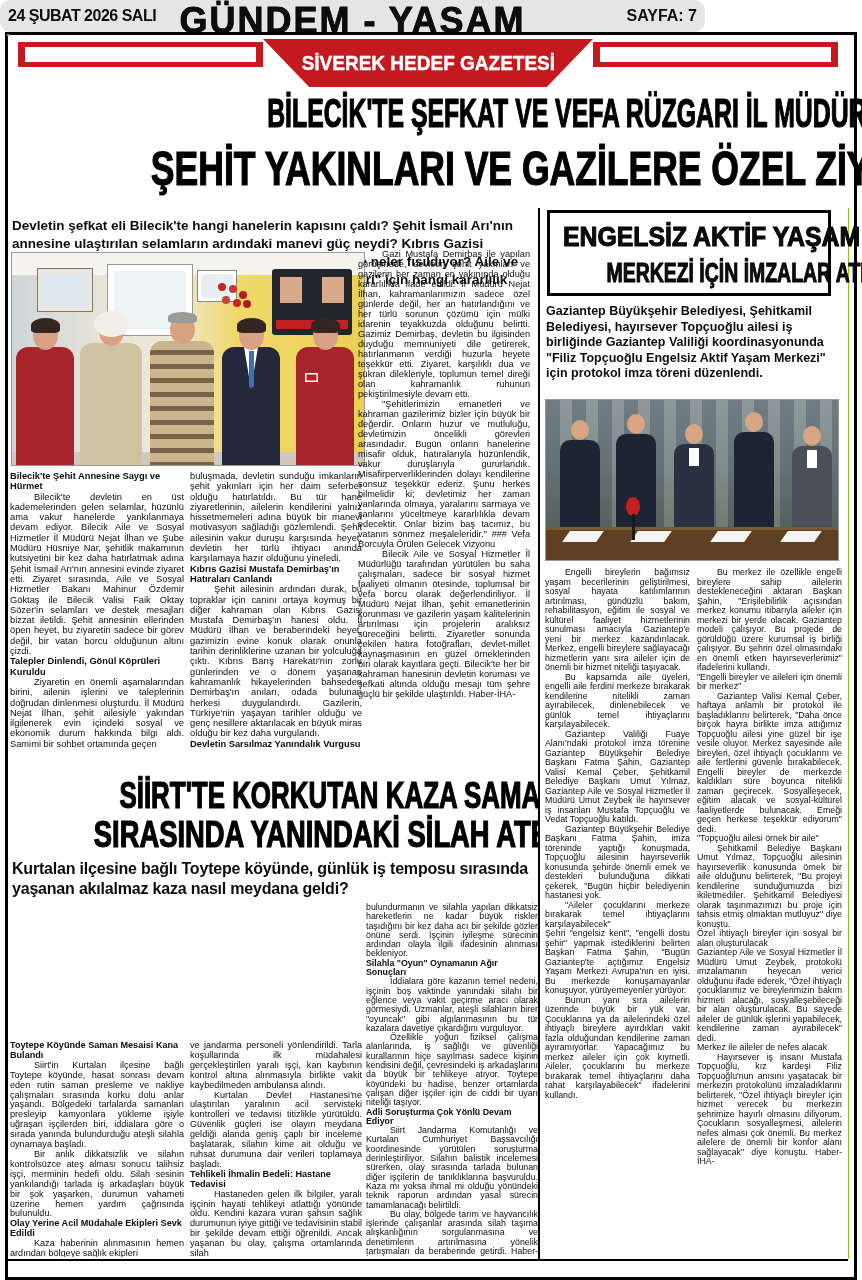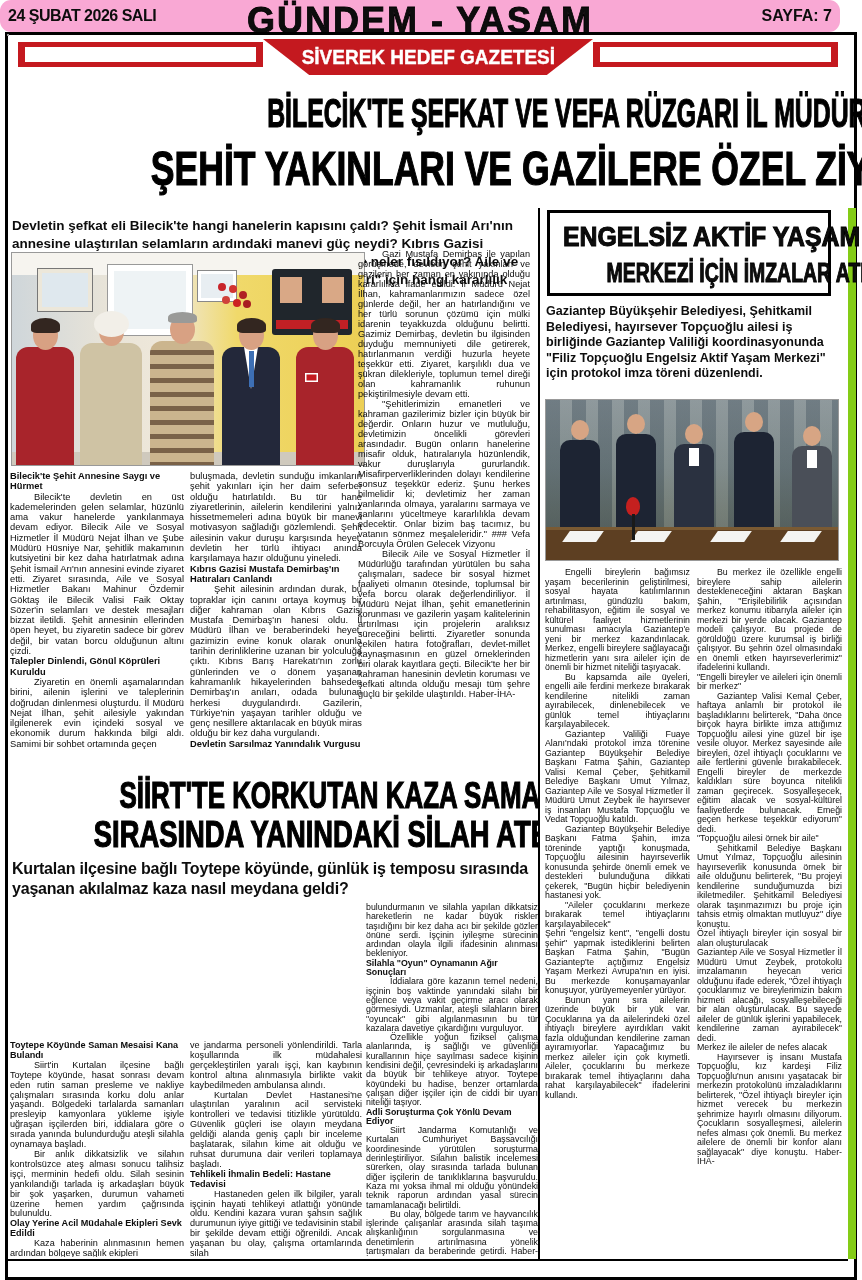--- a/index.html
+++ b/index.html
@@ -1,35 +1,35 @@
 <!DOCTYPE html>
 <html><head>
 <meta charset="utf-8">
 <style>
   :root{--red:#c4191f;--ink:#0d0d0d;}
   html,body{margin:0;padding:0;}
   body{width:862px;height:1280px;background:#fff;color:var(--ink);
        font-family:"Liberation Sans",sans-serif;position:relative;overflow:hidden;}
 
   
-  .topbar{position:absolute;left:0;top:0;width:840px;height:32px;background:#f9a8d4;border-radius:11px;}
+  .topbar{position:absolute;left:0;top:0;width:705px;height:32px;background:#e5e5e5;border-radius:11px;}
   .date{position:absolute;left:8px;top:7px;font-weight:bold;font-size:16px;letter-spacing:-.5px;}
   .section{position:absolute;left:0;right:0;top:0;text-align:center;font-size:36px;font-weight:bold;
            letter-spacing:2px;-webkit-text-stroke:.8px #000;}
   .pageno{position:absolute;right:8px;top:7px;font-weight:bold;font-size:16px;}
 
   
   .pagebox{position:absolute;left:5px;top:32px;width:846px;height:1242px;border:3px solid #000;background:#fff;}
   .botrule{position:absolute;left:0;top:1224px;width:840px;height:2px;background:#000;}
 
   
   .banner{position:absolute;left:10px;top:4px;width:820px;height:46px;display:flex;align-items:flex-start;}
   .band{flex:1;height:25px;background:var(--red);position:relative;margin-top:3px;}
   .band::after{content:"";position:absolute;left:7px;right:7px;top:5px;bottom:5px;background:#fff;}
-  .tab{width:330px;height:36px;background:var(--red);clip-path:polygon(0 0,100% 0,86% 100%,14% 100%);
+  .tab{width:330px;height:48px;background:var(--red);clip-path:polygon(0 0,100% 0,86% 100%,14% 100%);
        display:flex;align-items:center;justify-content:center;text-align:center;}
   .tabtxt{color:#fff;font-weight:bold;font-size:20px;white-space:nowrap;transform:scaleX(.95);
           -webkit-text-stroke:.4px #fff;}
 
   
   .hl{position:absolute;left:0;width:840px;text-align:center;font-weight:bold;color:#000;
       -webkit-text-stroke:1.2px #000;}
   .cond{display:inline-block;white-space:nowrap;transform:scaleX(var(--sx,1));transform-origin:50% 50%;}
   #h1a{top:54px;font-size:40px;line-height:48px;}
   #h1b{top:106px;font-size:48px;line-height:56px;}
@@ -46,21 +46,21 @@
   .blk-pi{text-indent:24px;}
   #a1c1{left:2px;top:436px;width:174px;height:306px;font-size:9.3px;line-height:10.3px;}
   #a1c2{left:182px;top:436px;width:172px;height:306px;font-size:9.3px;line-height:10.3px;}
   #a1c3{left:350px;top:214px;width:172px;height:530px;font-size:9.2px;line-height:10px;}
   #a2c1{left:2px;top:1006px;width:174px;height:216px;font-size:9.1px;line-height:9.9px;}
   #a2c2{left:182px;top:1006px;width:172px;height:216px;font-size:9.1px;line-height:9.9px;}
   #a2c3{left:358px;top:868px;width:172px;height:354px;font-size:8.8px;line-height:9.3px;}
 
   
   #art3{position:absolute;left:530px;top:173px;width:308px;height:1051px;
-        border-left:2px solid #000;border-right:8px solid #84cc16;background:#fff;}
+        border-left:2px solid #000;border-right:1px solid #84cc16;background:#fff;}
   #h3box{position:absolute;left:7px;top:2px;width:284px;height:86px;border:3px solid #000;
          text-align:center;font-weight:bold;-webkit-text-stroke:1px #000;padding-top:6px;box-sizing:border-box;}
   #h3box .l{display:block;font-size:27px;line-height:36px;}
   .lead3{position:absolute;left:6px;top:96px;width:292px;font-size:12.5px;font-weight:bold;line-height:15.5px;}
   #photo2{left:6px;top:192px;width:292px;height:160px;}
   #a3cA{left:5px;top:360px;width:145px;height:688px;font-size:8.8px;line-height:9.5px;}
   #a3cB{left:157px;top:360px;width:145px;height:688px;font-size:8.8px;line-height:9.5px;}
   #a3cA .blk-pi,#a3cB .blk-pi{text-indent:20px;}
 
   

